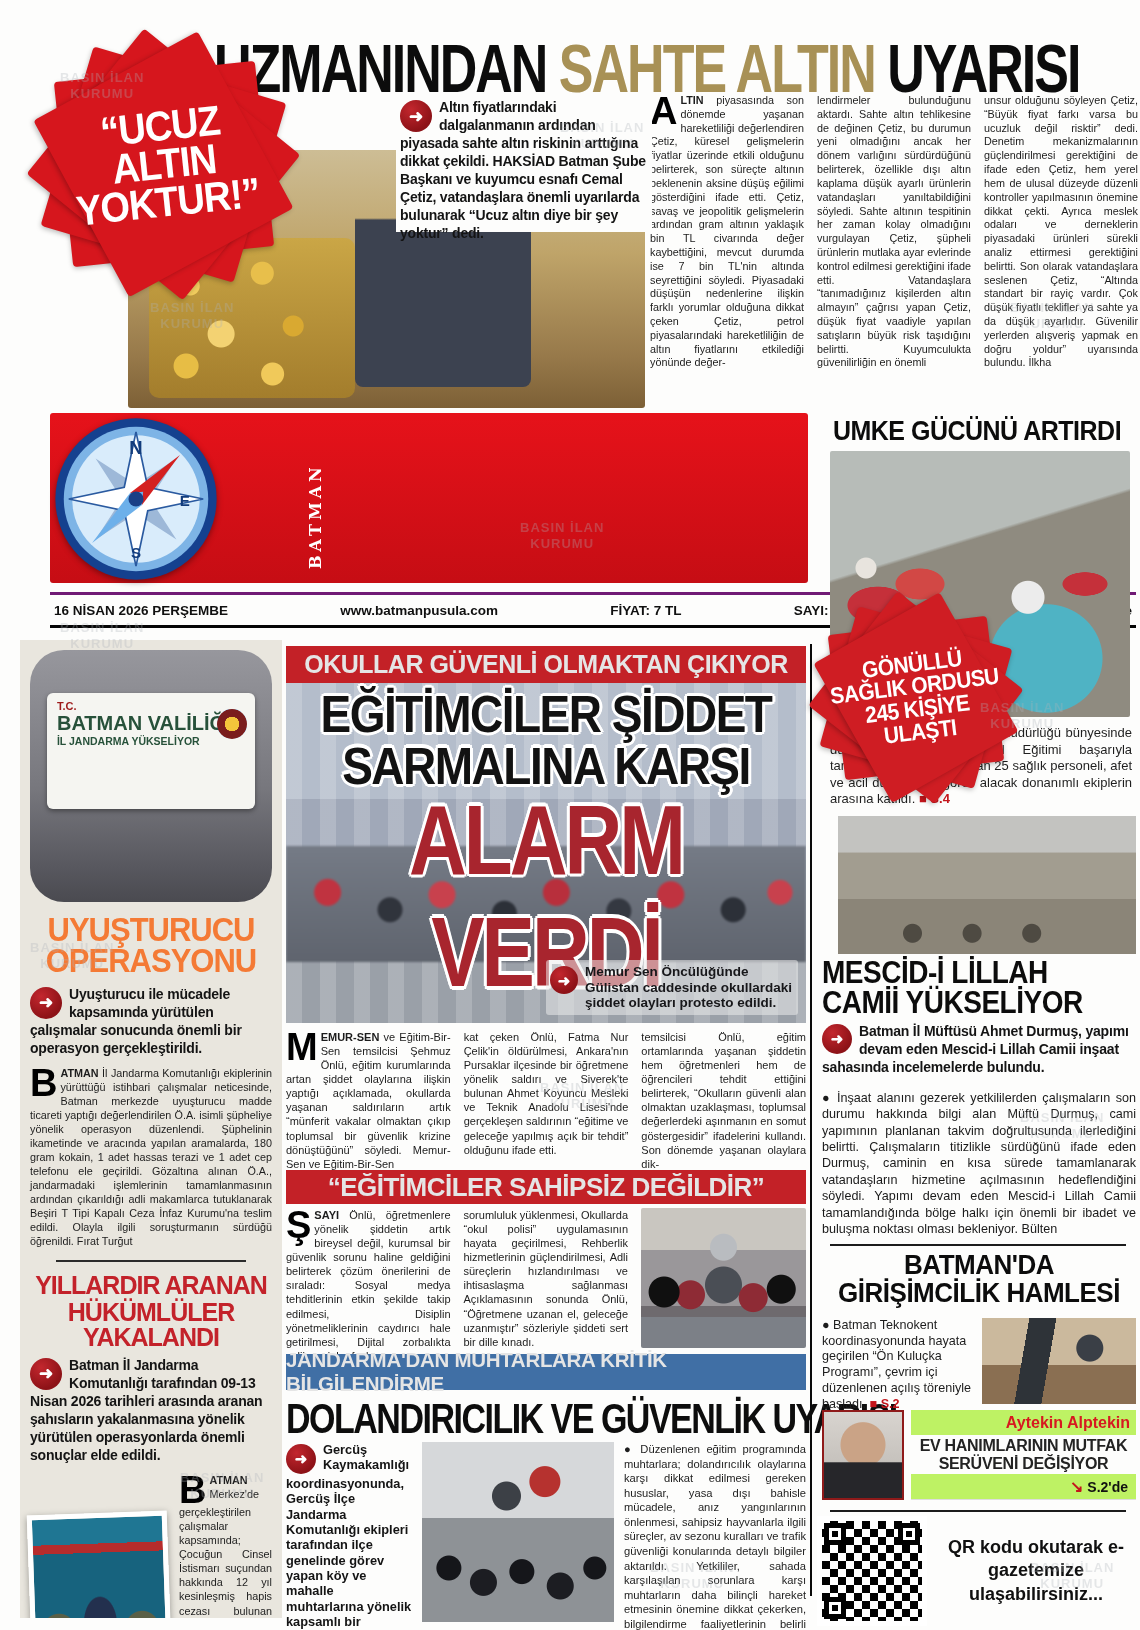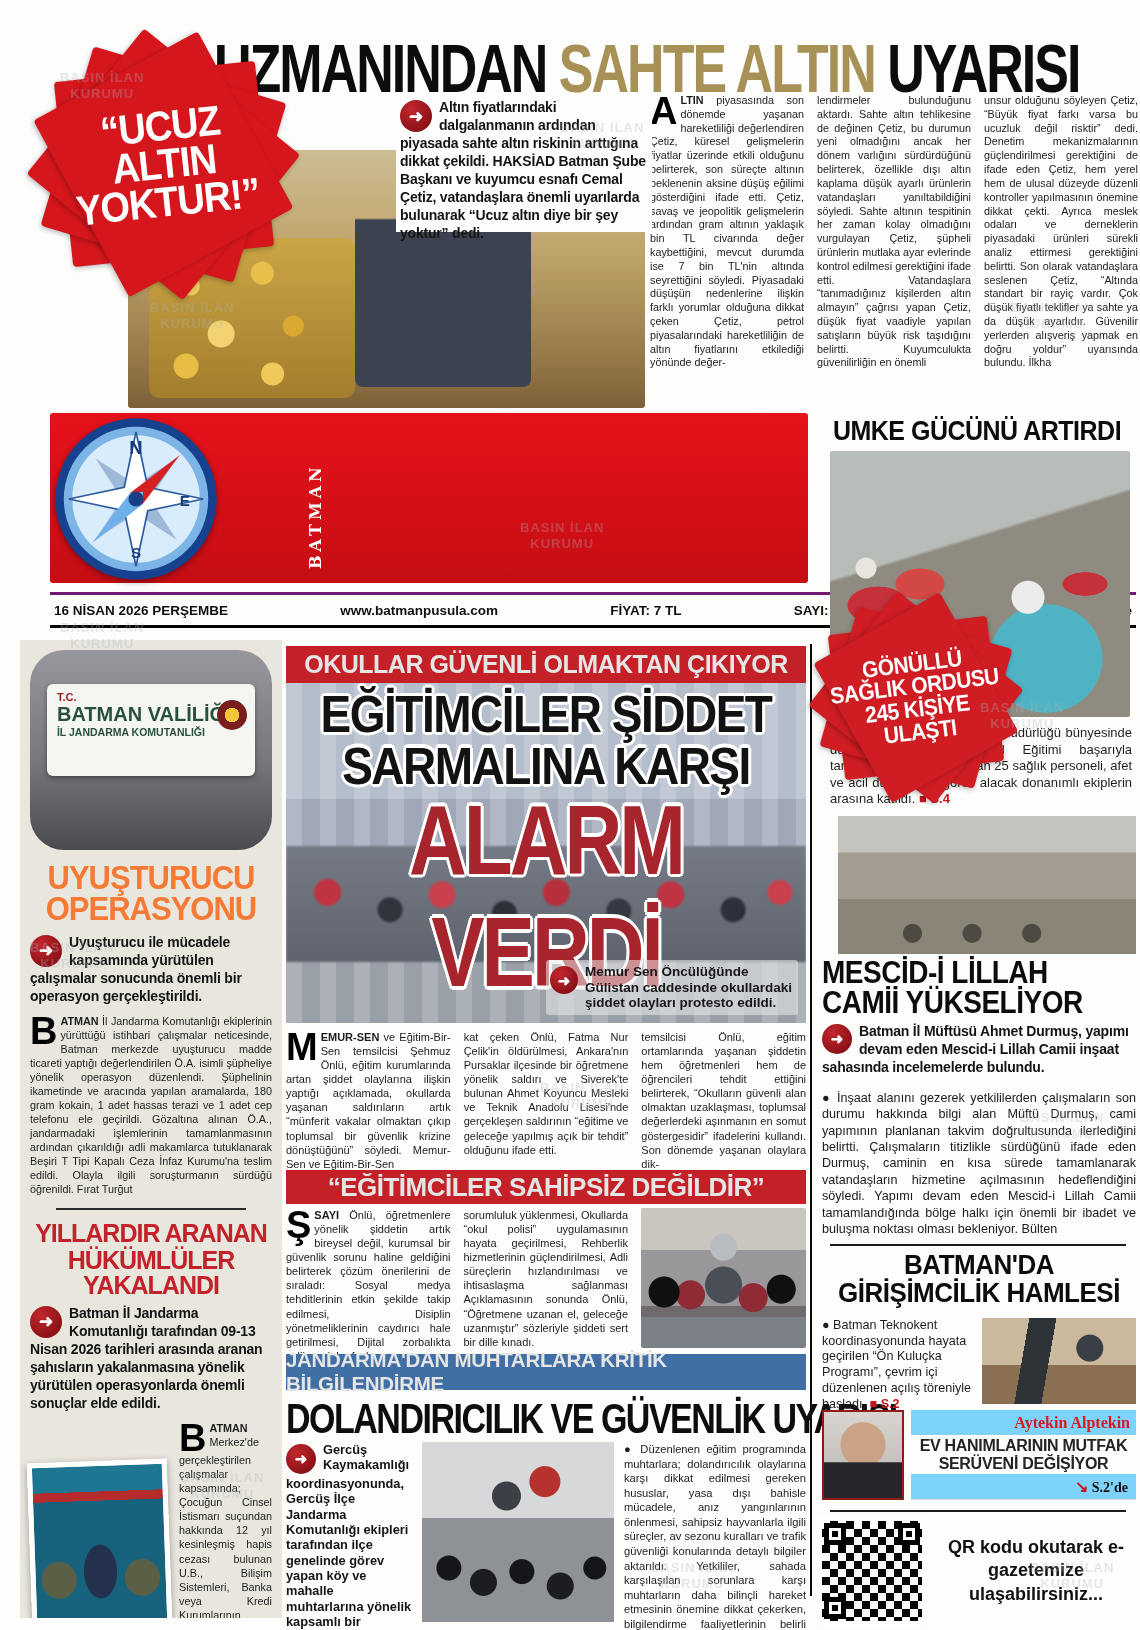--- a/index.html
+++ b/index.html
@@ -84,21 +84,21 @@
   #umke-star .sq{background:#cf1d23;}
   #umke-star .star-label div{font-size:21px;line-height:1.08;transform:scaleY(1.1);letter-spacing:-.5px;}
   #umke .body{margin:8px 0 0 14px;width:302px;font-size:13px;line-height:1.27;text-align:justify;color:#1f1f1f;}
 
   
   #vline{left:810px;top:644px;width:2px;height:952px;background:#0a0a0a;}
 
   
   #leftcol{left:20px;top:640px;width:262px;height:978px;background:#e9e6de;
     padding:10px 10px;box-sizing:border-box;overflow:hidden;}
-  .sign-photo{position:relative;height:200px;border-radius:34px;overflow:hidden;
+  .sign-photo{position:relative;height:252px;border-radius:34px;overflow:hidden;
     background:linear-gradient(180deg,#97979d 0%,#77777d 55%,#595960 85%,#4a4a50 100%);}
   .sign-photo .plate{position:absolute;left:7%;right:7%;top:17%;height:46%;background:#f5f5f1;
     border-radius:6px;box-shadow:0 2px 5px rgba(0,0,0,.4);text-align:left;padding:7px 10px;box-sizing:border-box;}
   .plate .l1{font-size:11px;font-weight:bold;color:#9e1b1b;}
   .plate .l2{font-size:20px;font-weight:bold;color:#27513a;line-height:1.15;}
   .plate .l3{font-size:10.5px;font-weight:bold;color:#27513a;}
   .plate .logo{position:absolute;right:8px;top:16px;width:30px;height:30px;border-radius:50%;
     background:radial-gradient(circle,#f3c53b 0 34%,#7a1d1d 35% 70%,#2d4d8f 71%);}
   #leftcol h2{margin:14px 0 8px;text-align:center;line-height:.98;letter-spacing:-1px;transform:scaleY(1.06);}
   #leftcol h2.orange{font-size:31px;color:#f47a35;}
@@ -193,21 +193,21 @@
       radial-gradient(circle at 70% 35%,#3a3f46 0 13px,transparent 14px),
       linear-gradient(100deg,transparent 0 28%,#2e3338 28% 44%,transparent 44%),
       linear-gradient(180deg,#cbb99d 0 55%,#8a6f52 55%);}
   #colbox{left:822px;top:1410px;width:314px;height:90px;display:flex;gap:7px;}
   #headshot{flex:0 0 82px;height:90px;border:2px solid #8f1a1a;box-sizing:border-box;
     background:
       linear-gradient(180deg,transparent 58%,#26262a 59%),
       radial-gradient(circle at 50% 38%,#caa386 0 22px,transparent 23px),
       linear-gradient(180deg,#d8d4cf,#b9b5b0);}
   #colright{flex:1;display:flex;flex-direction:column;border-bottom:1px solid #ddd;}
-  .band{height:25px;background:#7dd3fc;line-height:25px;font-weight:bold;font-family:Liberation Serif, serif;}
+  .band{height:25px;background:#bef264;line-height:25px;font-weight:bold;}
   #cname{color:#d71920;text-align:right;font-size:16px;padding-right:6px;}
   #ctitle{flex:1;display:flex;align-items:center;justify-content:center;text-align:center;
     font-size:16px;font-weight:bold;color:#232323;line-height:1.1;padding:2px 4px;letter-spacing:-.3px;}
   #cref{text-align:right;font-size:14px;padding-right:8px;color:#111;}
   #cref .dr{color:#c4161c;font-size:16px;}
   #qr-row{left:822px;top:1520px;width:314px;height:102px;display:flex;align-items:center;gap:14px;}
   #qr{position:relative;flex:0 0 100px;height:100px;background:
       repeating-conic-gradient(#000 0% 25%,#fff 0% 50%) 0 0/16px 16px,#fff;outline:5px solid #fff;}
   #qr .fp{position:absolute;width:22px;height:22px;background:#fff;border:5px solid #000;box-sizing:border-box;}
   #qr .fp::after{content:"";position:absolute;inset:3px;background:#000;}
@@ -334,21 +334,21 @@
     </div>
   </div>
 
   <div class="abs" id="vline"></div>
 
   <div class="abs" id="leftcol">
     <div class="sign-photo">
       <div class="plate">
         <div class="l1">T.C.</div>
         <div class="l2">BATMAN VALİLİĞİ</div>
-        <div class="l3">İL JANDARMA KOMUTANLIĞI</div>
+        <div class="l3">İL JANDARMA YÜKSELİYOR</div>
         <div class="logo"></div>
       </div>
     </div>
 
     <h2 class="orange">
       <div>UYUŞTURUCU</div>
       <div>OPERASYONU</div>
     </h2>
     <div class="intro">
       <span class="arrow-ic">➜</span>

